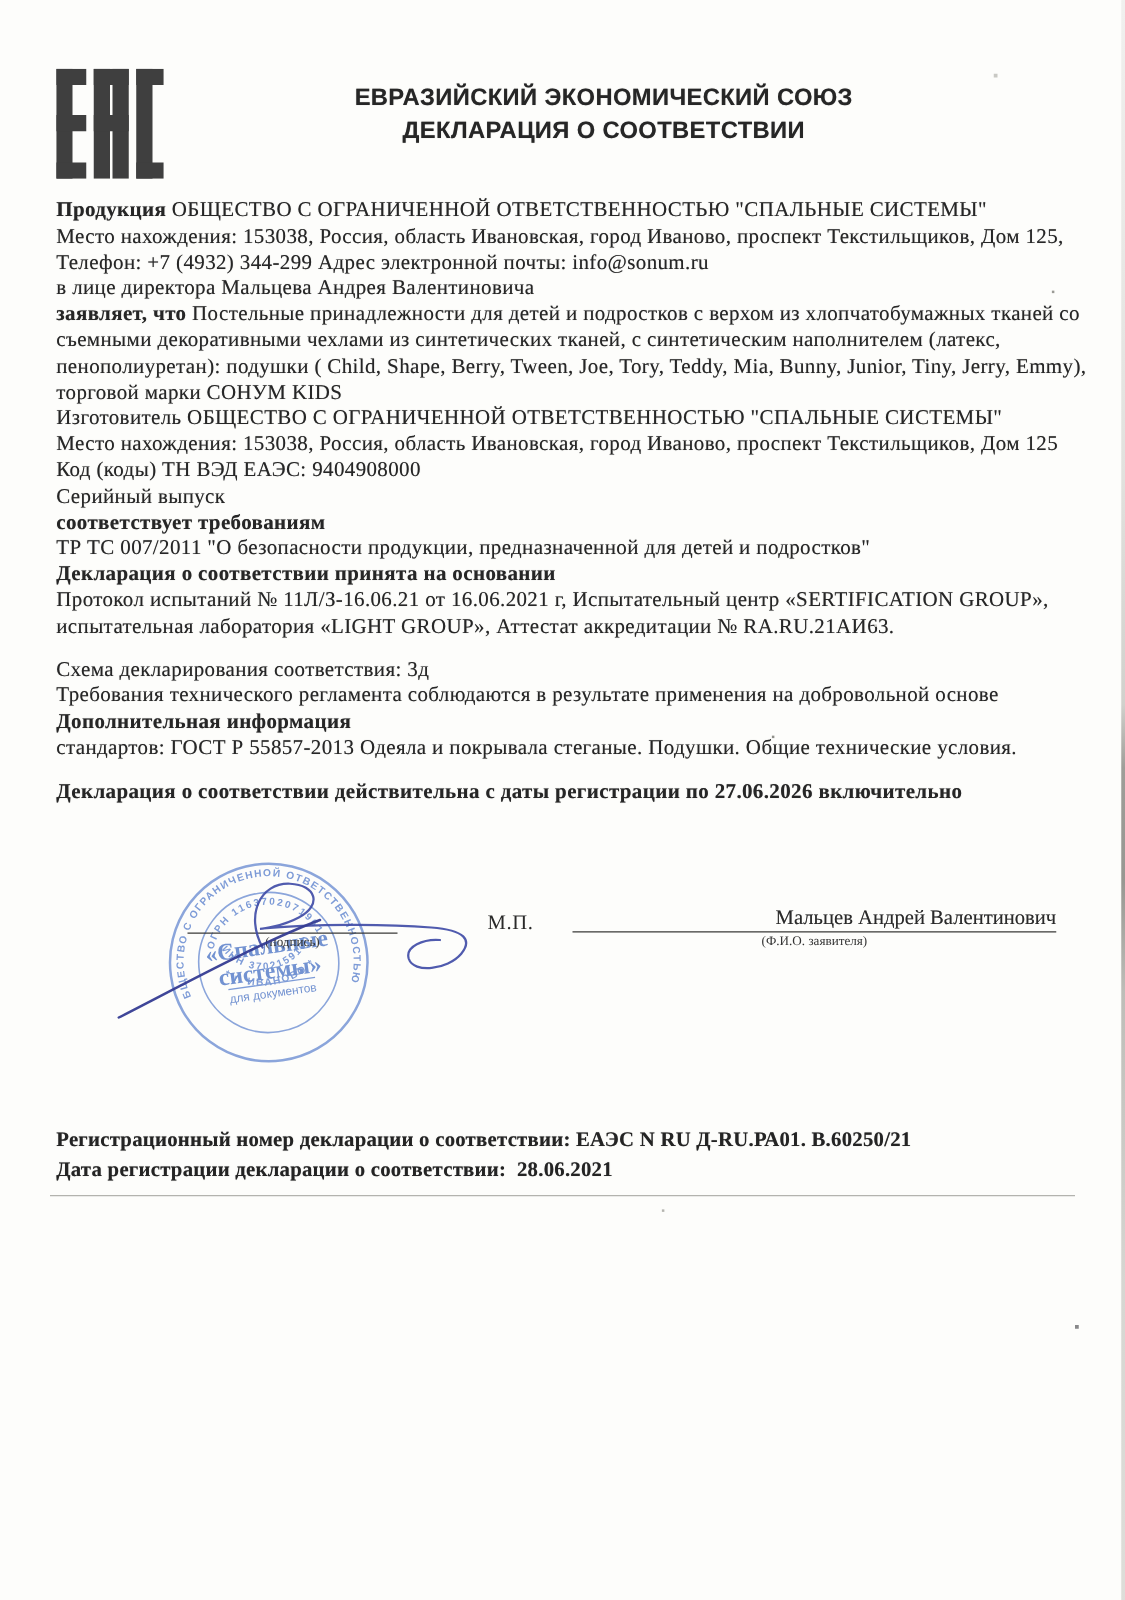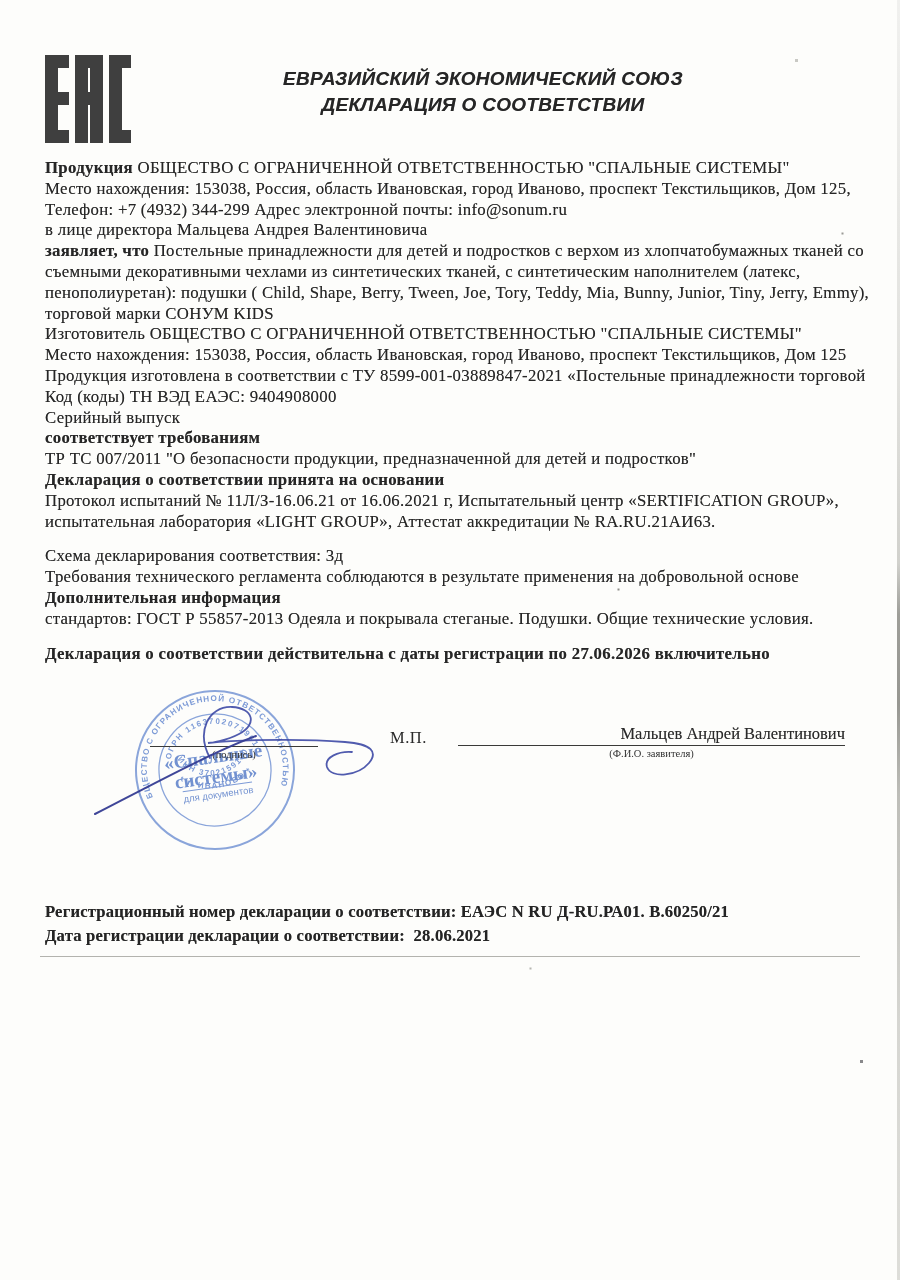--- a/index.html
+++ b/index.html
@@ -21,21 +21,20 @@
   .doc-titles{
     position:absolute;left:130px;top:66px;width:706px;
     text-align:center;
     font-family:"Liberation Sans", sans-serif;
     font-weight:700;
     font-size:19px;
     line-height:26px;
     color:#262626;
     letter-spacing:.3px;
     text-shadow:0 0 .6px rgba(40,40,40,.55);
-    font-style:italic;
   }
   
   .doc-body{
     position:absolute;left:45px;top:158px;width:815px;
     font-size:16.8px;
     color:#262626;
     letter-spacing:.3px;
     text-shadow:0 0 .55px rgba(40,40,40,.5);
   }
   .doc-line{height:20.8px;line-height:20.8px;white-space:pre;overflow:visible;}
@@ -133,21 +132,20 @@
       <div class="doc-line"><span class="b">Продукция</span><span> ОБЩЕСТВО С ОГРАНИЧЕННОЙ ОТВЕТСТВЕННОСТЬЮ "СПАЛЬНЫЕ СИСТЕМЫ"</span></div>
       <div class="doc-line"><span>Место нахождения: 153038, Россия, область Ивановская, город Иваново, проспект Текстильщиков, Дом 125,</span></div>
       <div class="doc-line"><span>Телефон: +7 (4932) 344-299 Адрес электронной почты: info@sonum.ru</span></div>
       <div class="doc-line"><span>в лице директора Мальцева Андрея Валентиновича</span></div>
       <div class="doc-line"><span class="b">заявляет, что</span><span> Постельные принадлежности для детей и подростков с верхом из хлопчатобумажных тканей со</span></div>
       <div class="doc-line"><span>съемными декоративными чехлами из синтетических тканей, с синтетическим наполнителем (латекс,</span></div>
       <div class="doc-line"><span>пенополиуретан): подушки ( Child, Shape, Berry, Tween, Joe, Tory, Teddy, Mia, Bunny, Junior, Tiny, Jerry, Emmy),</span></div>
       <div class="doc-line"><span>торговой марки СОНУМ KIDS</span></div>
       <div class="doc-line"><span>Изготовитель ОБЩЕСТВО С ОГРАНИЧЕННОЙ ОТВЕТСТВЕННОСТЬЮ "СПАЛЬНЫЕ СИСТЕМЫ"</span></div>
       <div class="doc-line"><span>Место нахождения: 153038, Россия, область Ивановская, город Иваново, проспект Текстильщиков, Дом 125</span></div>
-      <div class="doc-line"><span>Продукция изготовлена в соответствии с ТУ 8599-001-03889847-2021 «Постельные принадлежности торговой</span></div>
       <div class="doc-line"><span>Код (коды) ТН ВЭД ЕАЭС: 9404908000</span></div>
       <div class="doc-line"><span>Серийный выпуск</span></div>
       <div class="doc-line"><span class="b">соответствует требованиям</span></div>
       <div class="doc-line"><span>ТР ТС 007/2011 "О безопасности продукции, предназначенной для детей и подростков"</span></div>
       <div class="doc-line"><span class="b">Декларация о соответствии принята на основании</span></div>
       <div class="doc-line"><span>Протокол испытаний № 11Л/З-16.06.21 от 16.06.2021 г, Испытательный центр «SERTIFICATION GROUP»,</span></div>
       <div class="doc-line"><span>испытательная лаборатория «LIGHT GROUP», Аттестат аккредитации № RA.RU.21АИ63.</span></div>
       <div class="doc-line blank"></div>
       <div class="doc-line"><span>Схема декларирования соответствия: 3д</span></div>
       <div class="doc-line"><span>Требования технического регламента соблюдаются в результате применения на добровольной основе</span></div>

